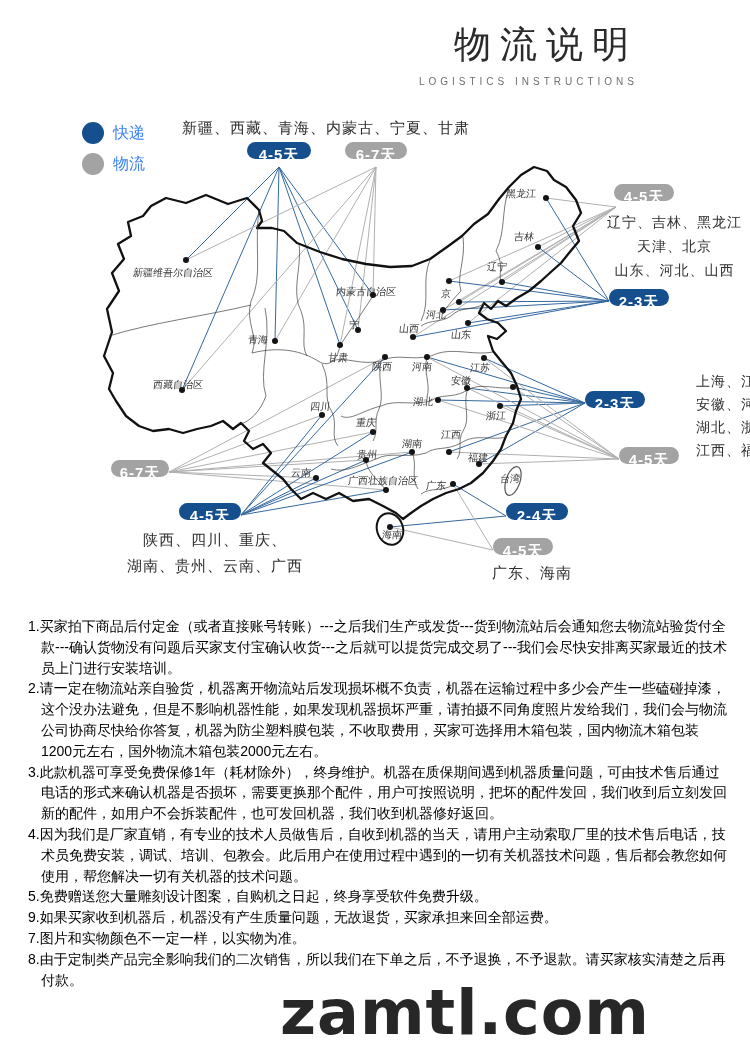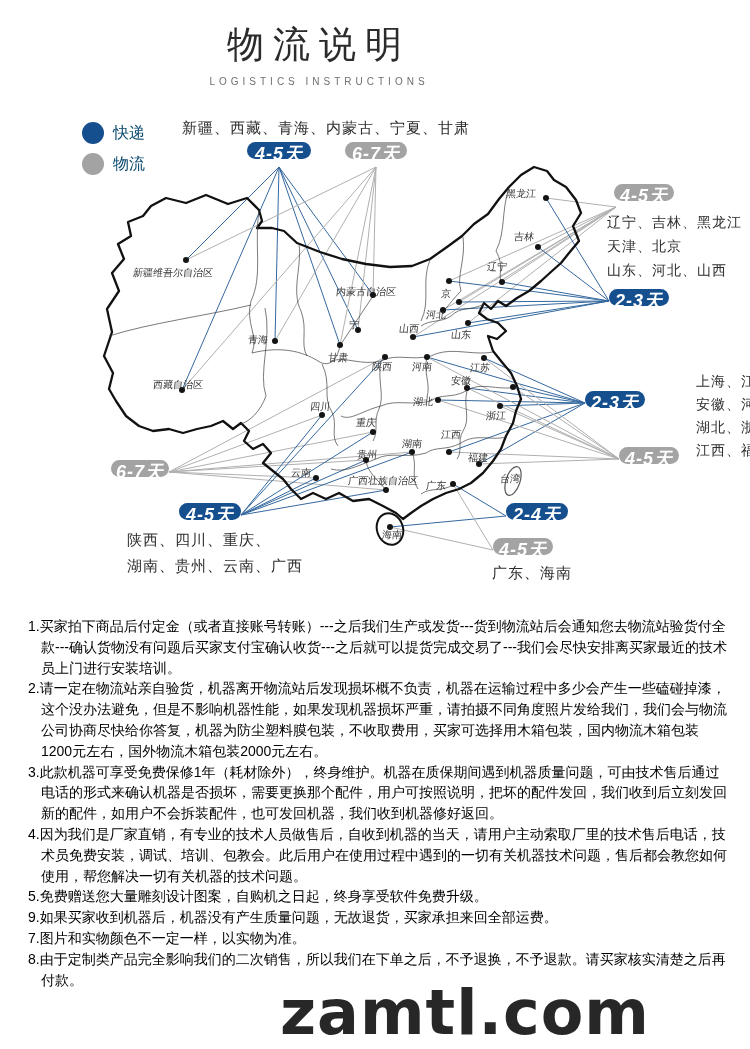--- a/index.html
+++ b/index.html
@@ -1,38 +1,38 @@
 <!DOCTYPE html>
 <html style="--express: #164f8e; --logistics: #a3a3a3;"><head>
 <meta charset="utf-8">
 <style>
   html,body{margin:0;padding:0;background:#fff;}
   #page{position:relative;width:750px;height:1049px;background:#ffffff;overflow:hidden;
         font-family:"Liberation Sans","DejaVu Sans",sans-serif;}
 
-  .header{position:absolute;top:20px;left:0;width:638px;text-align:center;}
+  .header{position:absolute;top:20px;left:0;width:638px;text-align:right;}
   .title{font-size:37px;letter-spacing:9px;color:#2b2b2b;font-weight:400;}
   .subtitle{font-size:10px;letter-spacing:4px;color:#6f6f6f;margin-top:6px;}
 
   #map-svg{position:absolute;left:0;top:0;width:750px;height:1049px;}
 
   .legend{position:absolute;left:82px;top:121px;}
   .legend-row{display:flex;align-items:center;height:24px;margin-bottom:7px;}
   .legend-dot{width:22px;height:22px;border-radius:50%;margin-right:9px;}
-  .legend-label{font-size:16px;color:#0c4a6e;}
+  .legend-label{font-size:16px;color:#3b82f6;}
 
   .top-label{position:absolute;left:182px;top:119px;font-size:15px;color:#2e2e2e;letter-spacing:1px;}
 
   .badge{position:absolute;height:17px;line-height:25px;border-radius:13px;color:#fff;
-         font-size:18px;font-weight:bold;text-align:center;letter-spacing:1px;z-index:4;font-style:italic;}
+         font-size:15px;font-weight:bold;text-align:center;letter-spacing:1px;z-index:4;}
   .badge.express{background:var(--express);}
   .badge.logistics{background:var(--logistics);}
 
   .region-group{position:absolute;color:#2e2e2e;letter-spacing:1px;z-index:3;}
-  .region-line{white-space:nowrap;}
+  .region-line{white-space:nowrap;text-align:center;}
 
   .prov-label{position:absolute;font-size:10px;color:#333;white-space:nowrap;
               transform:skewX(-6deg);z-index:2;}
   .dot{position:absolute;width:6px;height:6px;border-radius:50%;background:#141414;z-index:2;}
 
   .notes{position:absolute;left:28px;top:616px;width:700px;font-size:14px;
          line-height:20.8px;color:#000;}
   .note{padding-left:13px;text-indent:-13px;}
 
   .watermark{position:absolute;left:280px;top:976px;font-size:62px;font-weight:bold;

